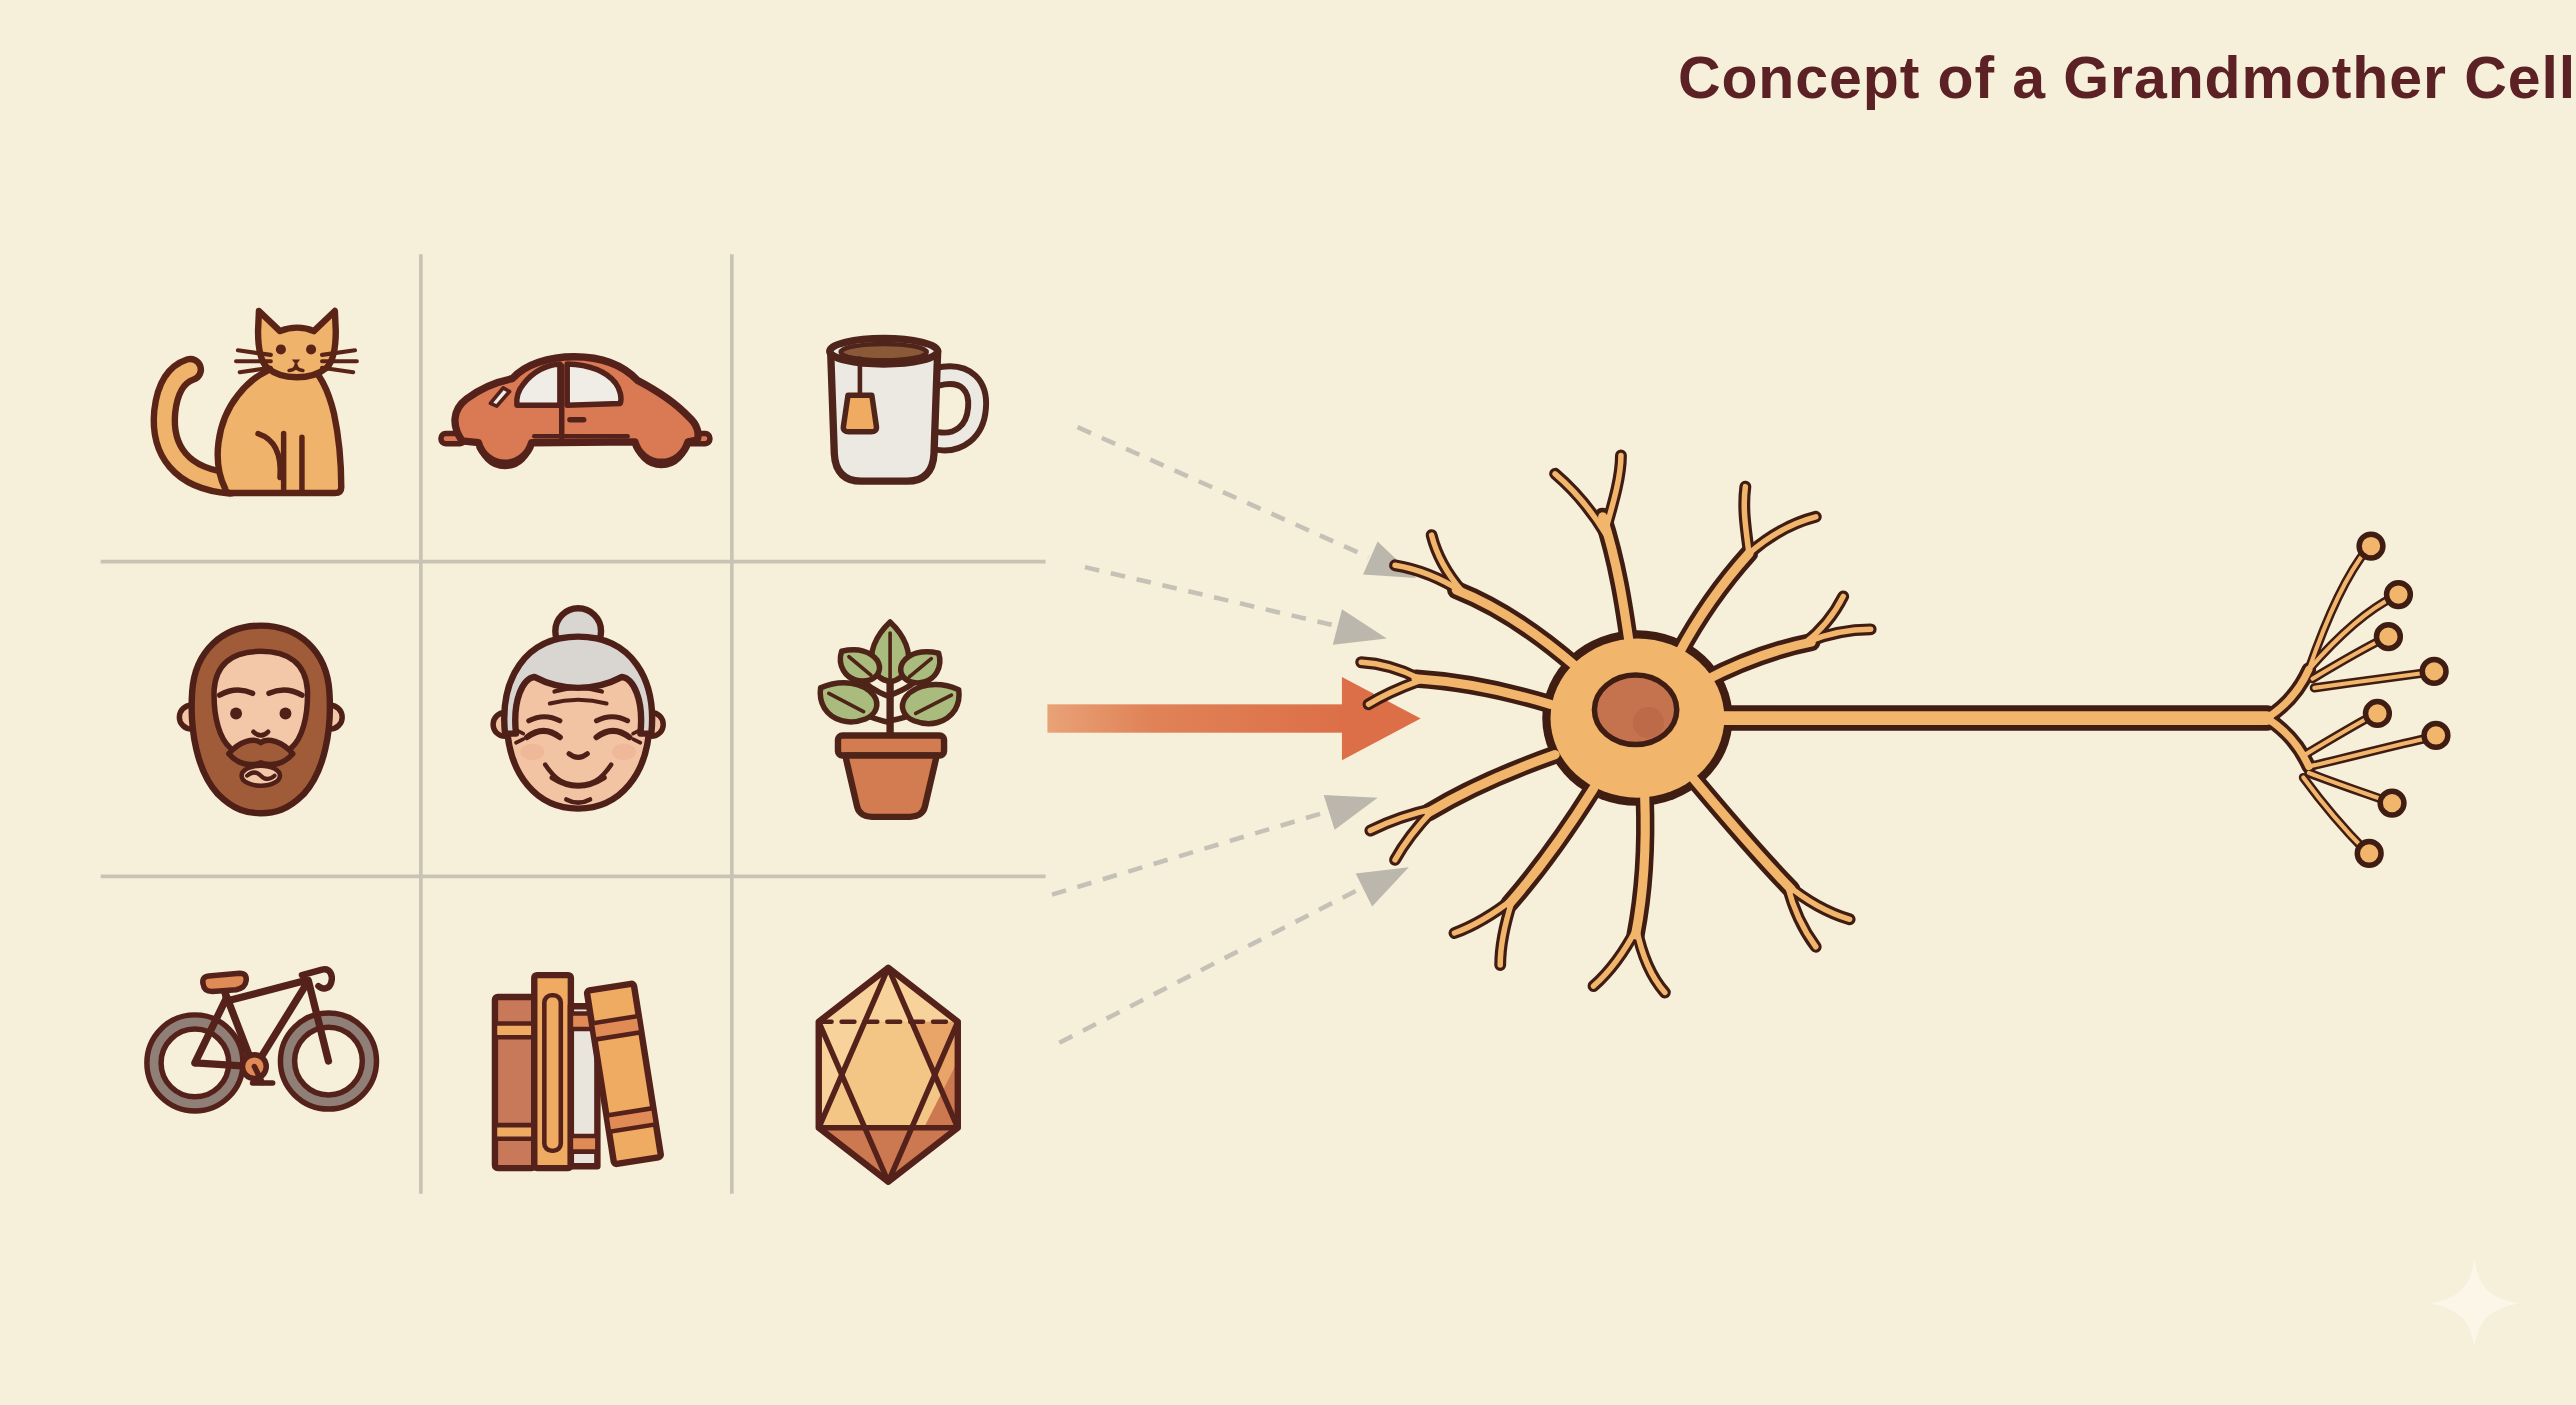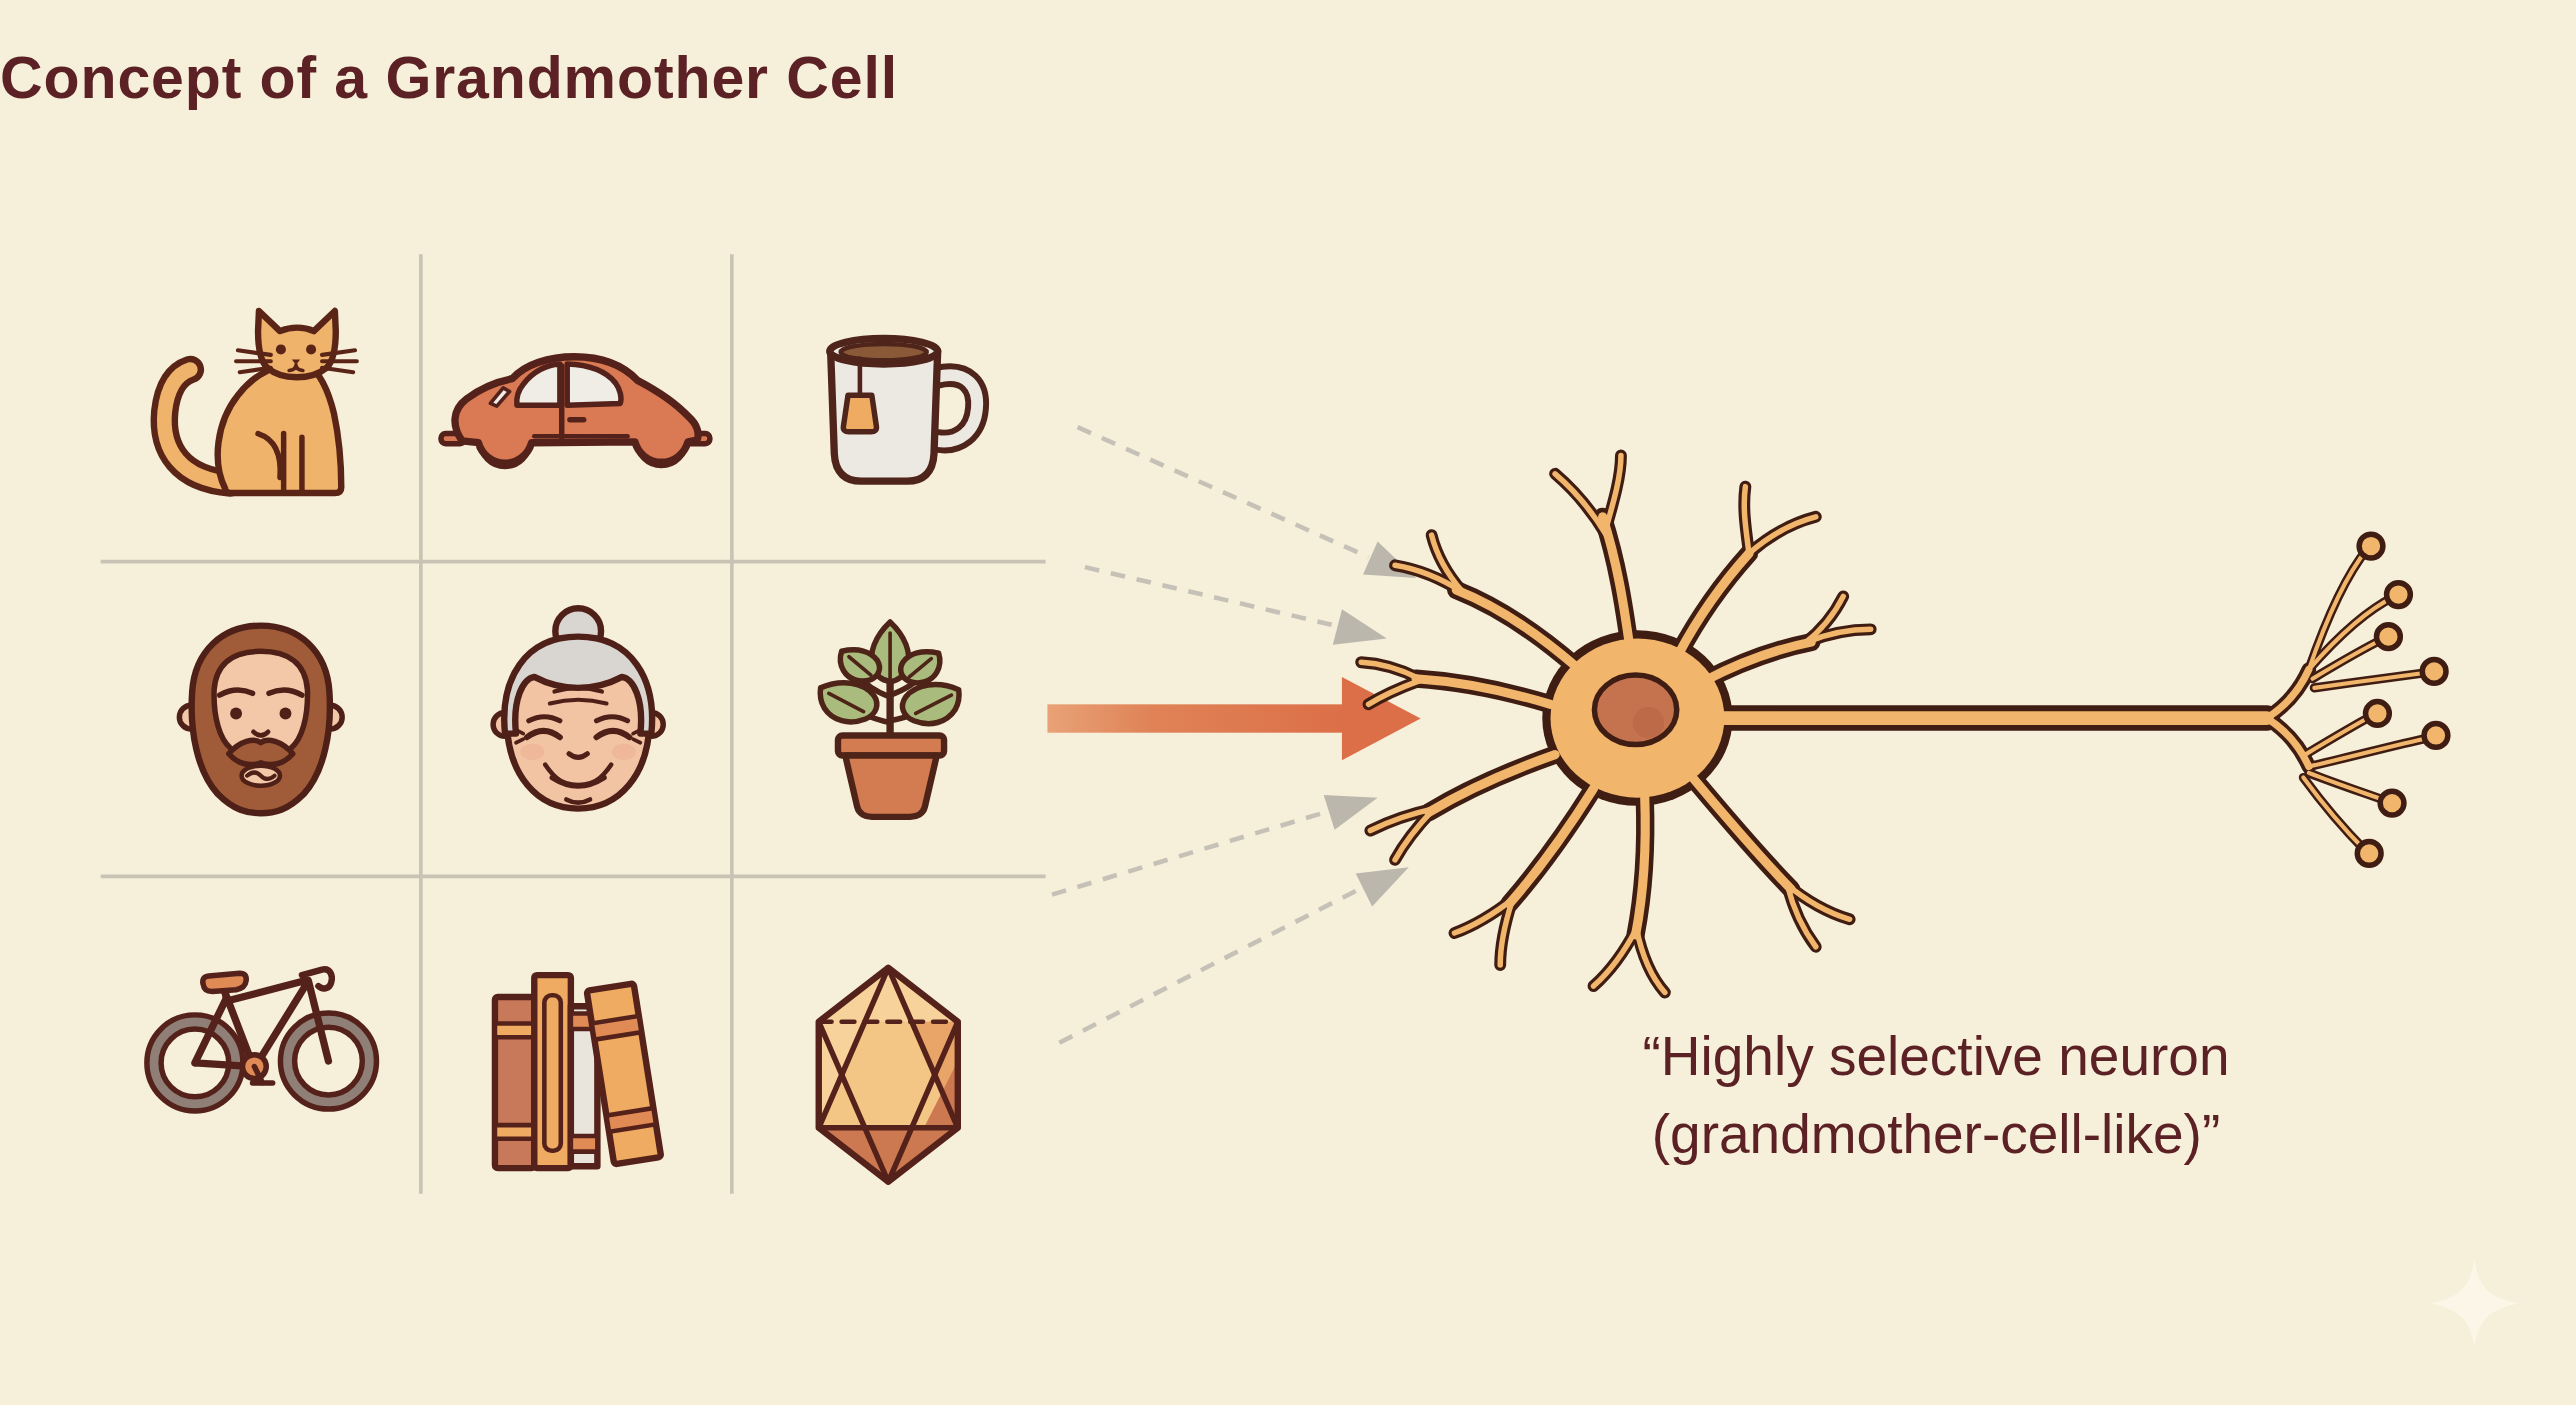--- a/index.html
+++ b/index.html
@@ -1,18 +1,18 @@
 <!DOCTYPE html>
 <html style="font-size:14.6px"><head>
 <meta charset="utf-8">
 <style>
   html,body{margin:0;padding:0;background:#e8e2d0;}
   .canvas{position:relative;width:2576px;height:1405px;background:#f6efda;overflow:hidden;
           font-family:"Liberation Sans",sans-serif;}
-  .title{position:absolute;left:0;right:0;top:40px;text-align:left;
+  .title{position:absolute;left:0;right:0;top:40px;text-align:right;
          font-size:59px;font-weight:bold;line-height:1.32;color:#5b2124;letter-spacing:0.9px;}
   .caption{position:absolute;left:1936px;top:1017px;transform:translateX(-50%);
            text-align:center;font-size:55px;font-weight:400;line-height:1.42;color:#5b2124;white-space:nowrap;}
   svg{position:absolute;left:0;top:0;}
 </style>
 </head>
 <body>
 
 <div class="canvas">
 
@@ -312,19 +312,15 @@
     <circle cx="1802" cy="790" r="17" fill="#b4623f" opacity="0.5"></circle>
   </g>
 
   <path d="M 2705 1377 C 2710 1407 2720 1418 2753 1425 C 2720 1432 2710 1443 2705 1473 C 2700 1443 2690 1432 2657 1425 C 2690 1418 2700 1407 2705 1377 Z" fill="#fbf6e8"></path>
 </svg>
 
   <div class="title">
     <div>Concept of a Grandmother Cell</div>
   </div>
 
-  <div class="caption">
-    <div>“Highly selective neuron</div>
-    <div>(grandmother-cell-like)”</div>
-  </div>
 
 </div>
 
 
 </body></html>

